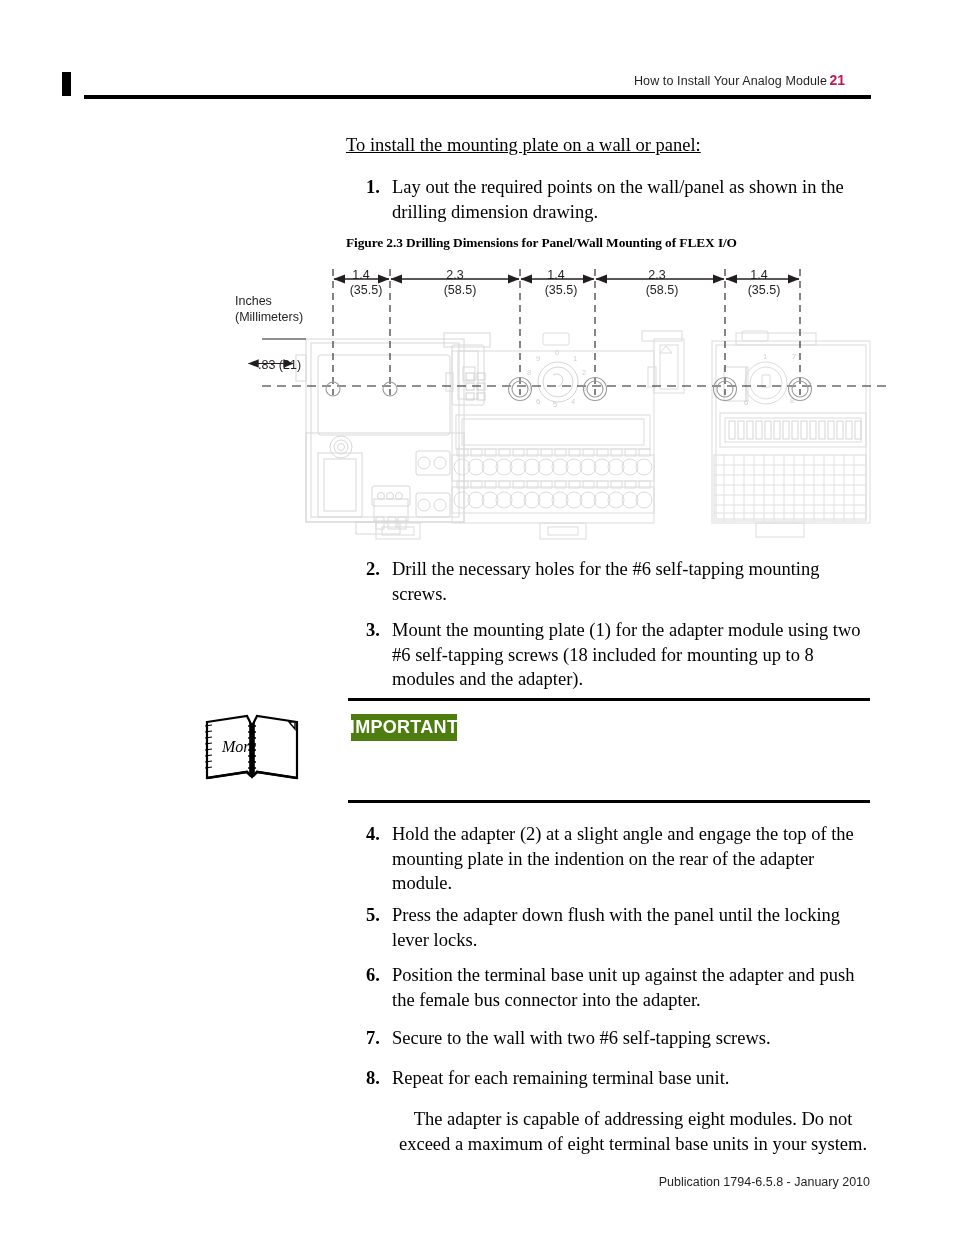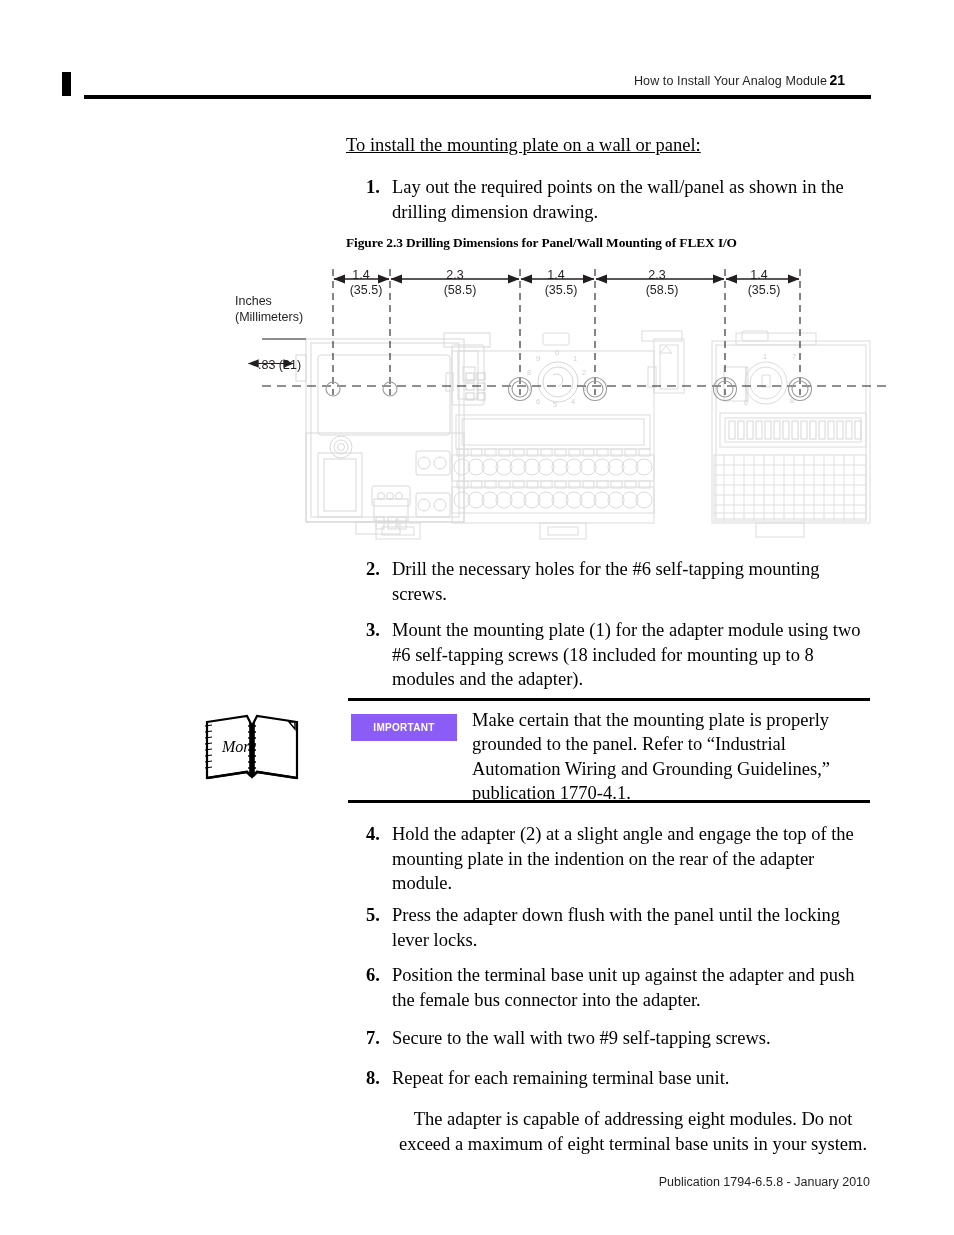--- a/index.html
+++ b/index.html
@@ -42,21 +42,21 @@
     color: #231f20;
     white-space: nowrap;
     letter-spacing: 0.1px;
   }
   #header-page-number {
     position: absolute;
     right: 83px; top: 72px;
     font-family: "Liberation Sans", sans-serif;
     font-size: 14px;
     font-weight: bold;
-    color: #000000;
+    color: #be185d;
   }
 
   
   .intro-line {
     position: absolute;
     left: 346px; top: 133px;
     width: 540px;
     font-size: 18.5px;
     line-height: 1.33;
     text-decoration: underline;
@@ -125,25 +125,25 @@
     width: 522px;
     height: 3px;
     background: #000;
   }
   #important-rule-top { top: 8px; }
   #important-rule-bottom { top: 110px; }
   #important-badge {
     position: absolute;
     left: 351px; top: 24px;
     width: 106px; height: 27px;
-    background: #8b5cf6;
+    background: #4d7c0f;
     color: #fff;
     font-family: "Liberation Sans", sans-serif;
     font-weight: bold;
-    font-size: 10px;
+    font-size: 18px;
     letter-spacing: 0.3px;
     display: flex;
     align-items: center;
     justify-content: center;
   }
   #important-text {
     position: absolute;
     left: 472px; top: 18px;
     width: 400px;
     font-size: 18.5px;
@@ -523,42 +523,41 @@
     <path d="M94,66 L54,60 L50,64" fill="none" stroke="#000" stroke-width="2.6"></path>
 
     <path d="M86,10 L92,10 L92,17 Z" fill="#ffffff" stroke="#000" stroke-width="1.4"></path>
     <text x="36" y="40" text-anchor="middle" font-family="Liberation Serif, serif" font-style="italic" font-size="16" fill="#000">More</text>
   </svg>
 </div>
 
 <div id="important-block">
   <div id="important-rule-top"></div>
   <div id="important-badge">IMPORTANT</div>
-  <div id="important-text">Make certain that the mounting plate is properly grounded to the panel. Refer to “Industrial Automation Wiring and Grounding Guidelines,” publication 1770-4.1.</div>
   <div id="important-rule-bottom"></div>
 </div>
 
 <div class="step" style="top:822px;">
   <span class="num">4.</span>
   <span class="txt">Hold the adapter (2) at a slight angle and engage the top of the mounting plate in the indention on the rear of the adapter module.</span>
 </div>
 
 <div class="step" style="top:903px;">
   <span class="num">5.</span>
   <span class="txt">Press the adapter down flush with the panel until the locking lever locks.</span>
 </div>
 
 <div class="step" style="top:963px;">
   <span class="num">6.</span>
   <span class="txt">Position the terminal base unit up against the adapter and push the female bus connector into the adapter.</span>
 </div>
 
 <div class="step" style="top:1026px;">
   <span class="num">7.</span>
-  <span class="txt">Secure to the wall with two #9 self-tapping screws.</span>
+  <span class="txt">Secure to the wall with two #6 self-tapping screws.</span>
 </div>
 
 <div class="step" style="top:1066px;">
   <span class="num">8.</span>
   <span class="txt">Repeat for each remaining terminal base unit.</span>
 </div>
 
 <div class="step" style="top:1107px;text-align:center;">
   <span class="txt">The adapter is capable of addressing eight modules. Do not exceed a maximum of eight terminal base units in your system.</span>
 </div>

